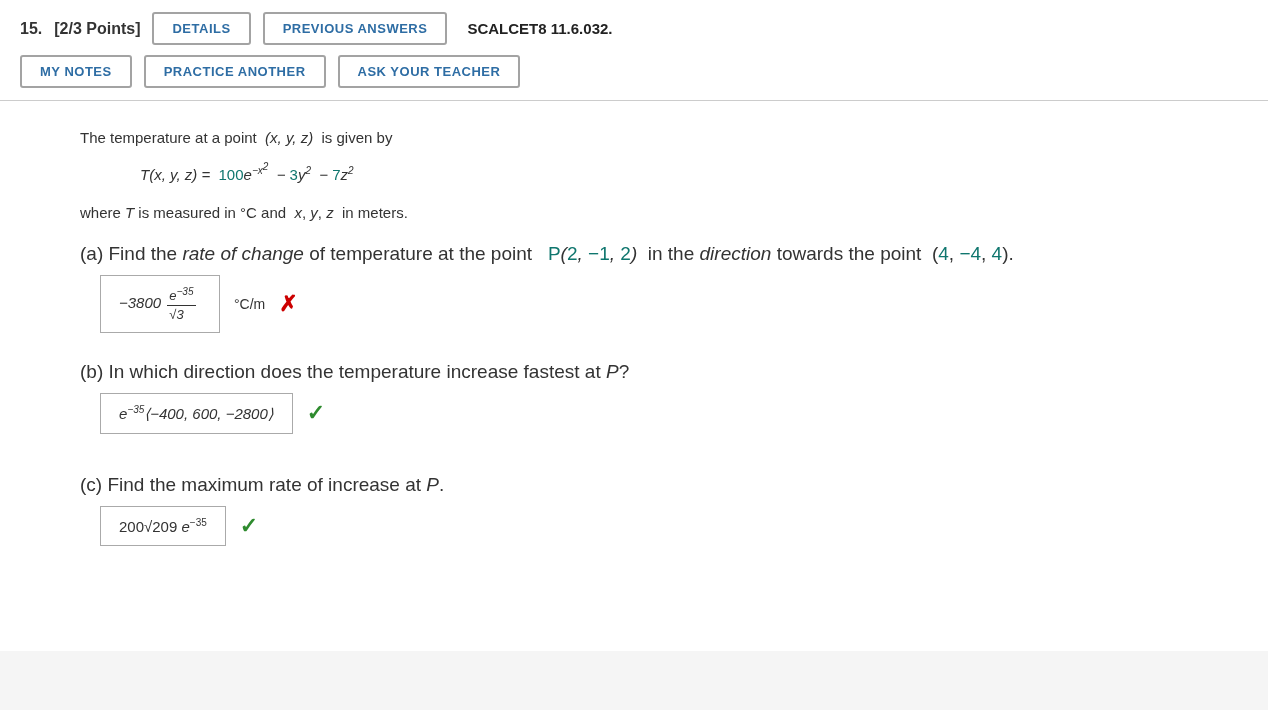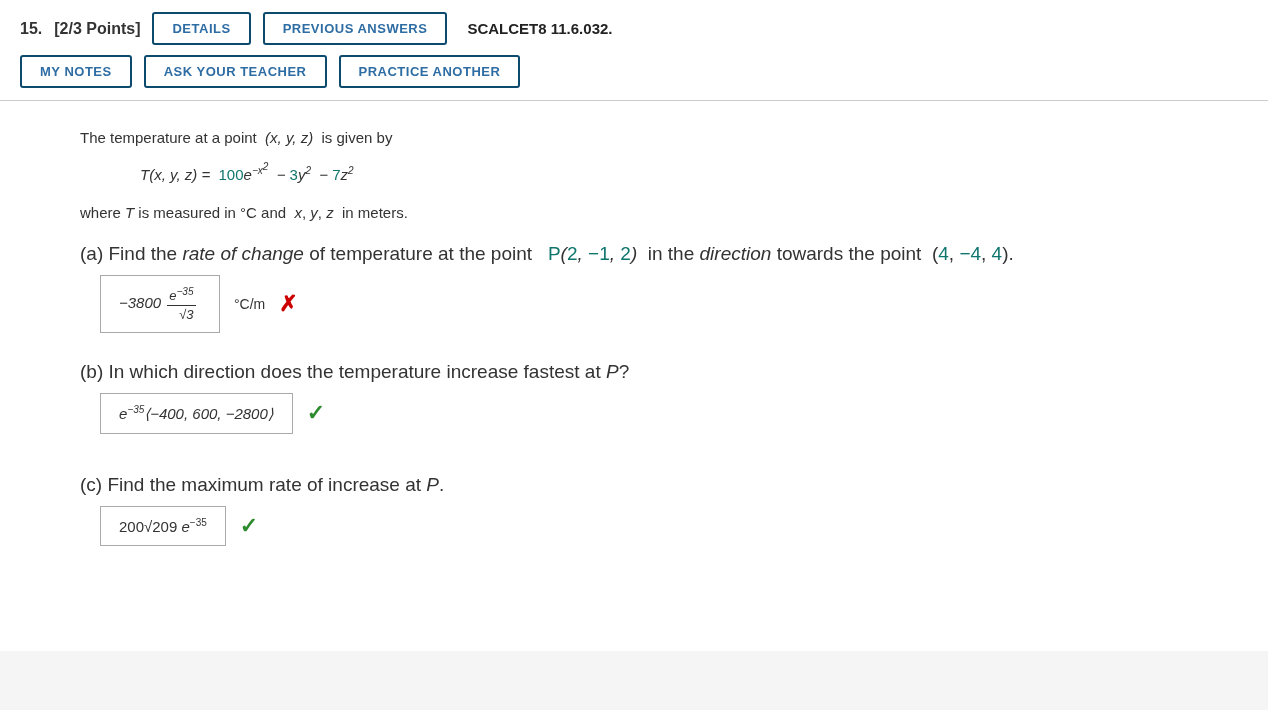--- a/index.html
+++ b/index.html
@@ -21,21 +21,21 @@
       margin-bottom: 10px;
       flex-wrap: wrap;
     }
     .question-label {
       font-weight: bold;
       font-size: 16px;
       color: #222;
       white-space: nowrap;
     }
     .btn-outline {
-      border: 2px solid #0c4a6e;
+      border: 2px solid #a3a3a3;
       background: #fff;
       color: #2e6da4;
       padding: 7px 18px;
       font-size: 13px;
       font-weight: bold;
       letter-spacing: 0.5px;
       cursor: pointer;
       border-radius: 3px;
     }
     .problem-id {
@@ -104,21 +104,21 @@
     }
     .cross-mark {
       color: #cc0000;
       font-size: 22px;
       font-weight: bold;
     }
     
     .frac {
       display: inline-flex;
       flex-direction: column;
-      align-items: flex-end;
+      align-items: flex-start;
       vertical-align: middle;
       margin: 0 2px;
     }
     .frac .num {
       border-bottom: 1px solid #333;
       padding: 0 2px 1px 2px;
       font-size: 13px;
     }
     .frac .den {
       padding: 1px 2px 0 2px;
@@ -136,22 +136,22 @@
 <div class="top-bar">
   <div class="top-row">
     <span class="question-label point-label">15.</span>
     <span class="question-label point-label">[2/3 Points]</span>
     <button class="btn-outline">DETAILS</button>
     <button class="btn-outline">PREVIOUS ANSWERS</button>
     <span class="problem-id">SCALCET8 11.6.032.</span>
   </div>
   <div class="second-row">
     <button class="btn-outline">MY NOTES</button>
+    <button class="btn-outline">PRACTICE ANOTHER</button>
     <button class="btn-outline">ASK YOUR TEACHER</button>
-    <button class="btn-outline">PRACTICE ANOTHER</button>
   </div>
 </div>
 
 <div class="content-area">
 
   <p class="problem-text">
     The temperature at a point &nbsp;<span class="italic">(<span class="italic">x</span>, <span class="italic">y</span>, <span class="italic">z</span>)</span>&nbsp; is given by
   </p>
 
   <div class="math-eq">

